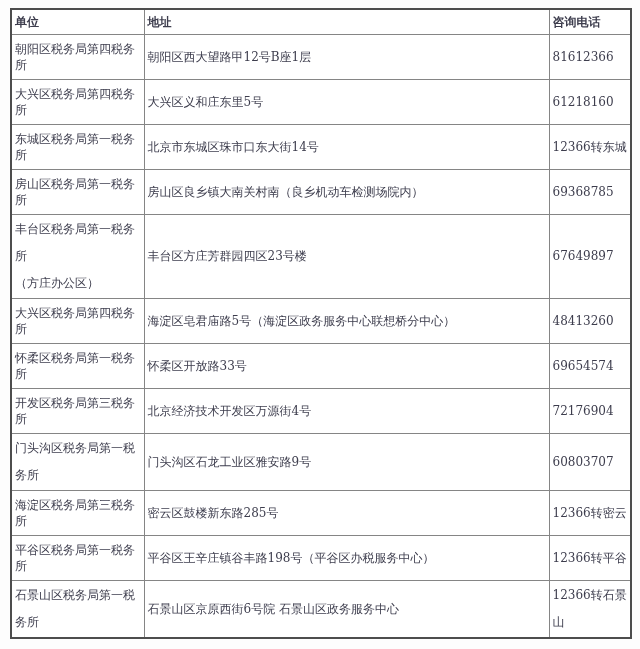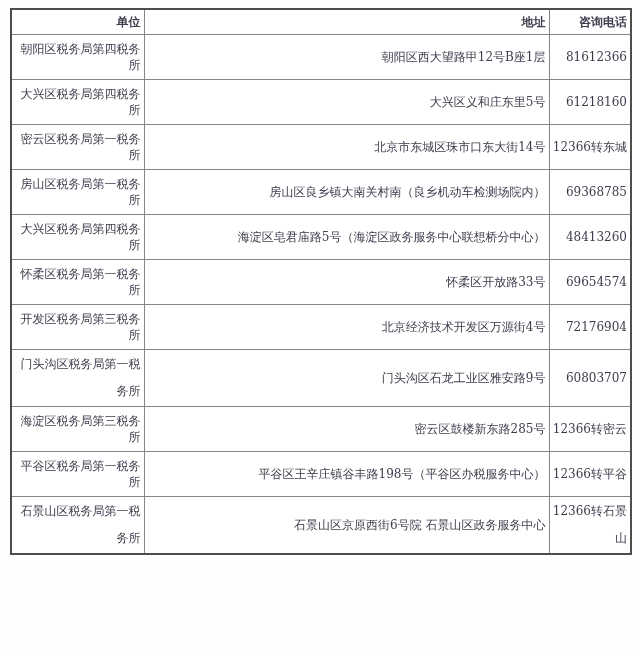--- a/index.html
+++ b/index.html
@@ -25,21 +25,21 @@
     border: 2px solid #4d4d4d;
     background: #ffffff;
   }
   col.c-unit    { width: 133px; }
   col.c-address { width: 405px; }
   col.c-phone   { width: 82px; }
   th, td {
     border: 1px solid #858585;
     font-size: 12px;
     line-height: 16px;
-    text-align: right;
+    text-align: left;
     vertical-align: middle;
     padding: 6px 3px;
     overflow: hidden;
     word-break: break-all;
     margin-left: 35px;
   }
   th {
     font-weight: bold;
     padding: 4px 3px;
   }
@@ -74,28 +74,34 @@
           <td class="cell-unit">朝阳区税务局第四税务所</td>
           <td class="cell-address">朝阳区西大望路甲12号B座1层</td>
           <td class="cell-phone">81612366</td>
         </tr>
         <tr>
           <td class="cell-unit">大兴区税务局第四税务所</td>
           <td class="cell-address">大兴区义和庄东里5号</td>
           <td class="cell-phone">61218160</td>
         </tr>
         <tr>
-          <td class="cell-unit">密云区税务局第一税务所</td>
+          <td class="cell-unit">东城区税务局第一税务所</td>
           <td class="cell-address">北京市东城区珠市口东大街14号</td>
           <td class="cell-phone">12366转东城</td>
         </tr>
         <tr>
           <td class="cell-unit">房山区税务局第一税务所</td>
           <td class="cell-address">房山区良乡镇大南关村南（良乡机动车检测场院内）</td>
           <td class="cell-phone">69368785</td>
+        </tr>
+        <tr class="spread">
+          <td class="cell-unit">丰台区税务局第一税务所
+（方庄办公区）</td>
+          <td class="cell-address">丰台区方庄芳群园四区23号楼</td>
+          <td class="cell-phone">67649897</td>
         </tr>
         <tr>
           <td class="cell-unit">大兴区税务局第四税务所</td>
           <td class="cell-address">海淀区皂君庙路5号（海淀区政务服务中心联想桥分中心）</td>
           <td class="cell-phone">48413260</td>
         </tr>
         <tr>
           <td class="cell-unit">怀柔区税务局第一税务所</td>
           <td class="cell-address">怀柔区开放路33号</td>
           <td class="cell-phone">69654574</td>

